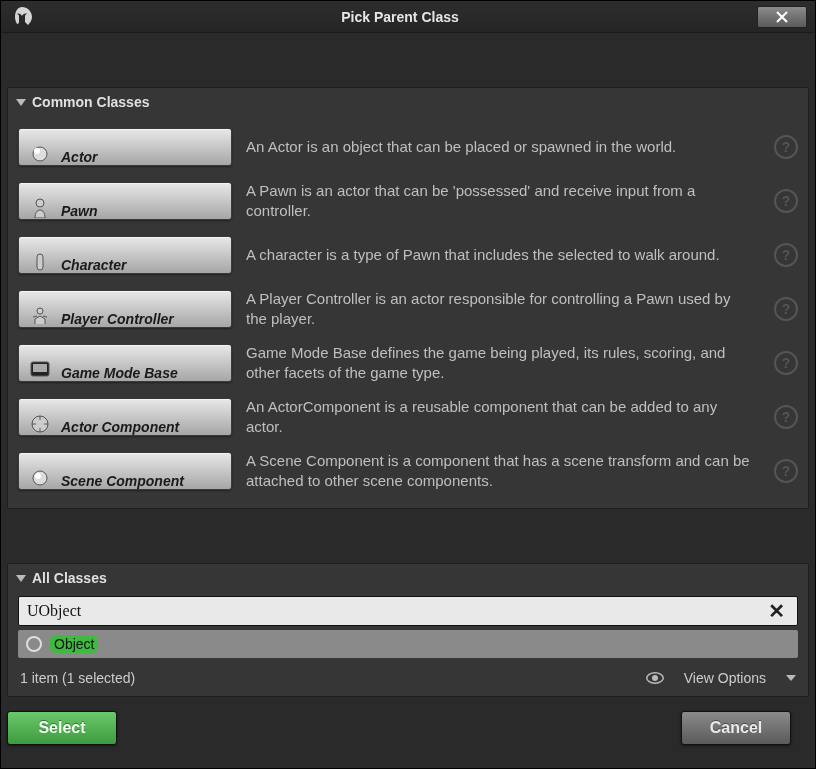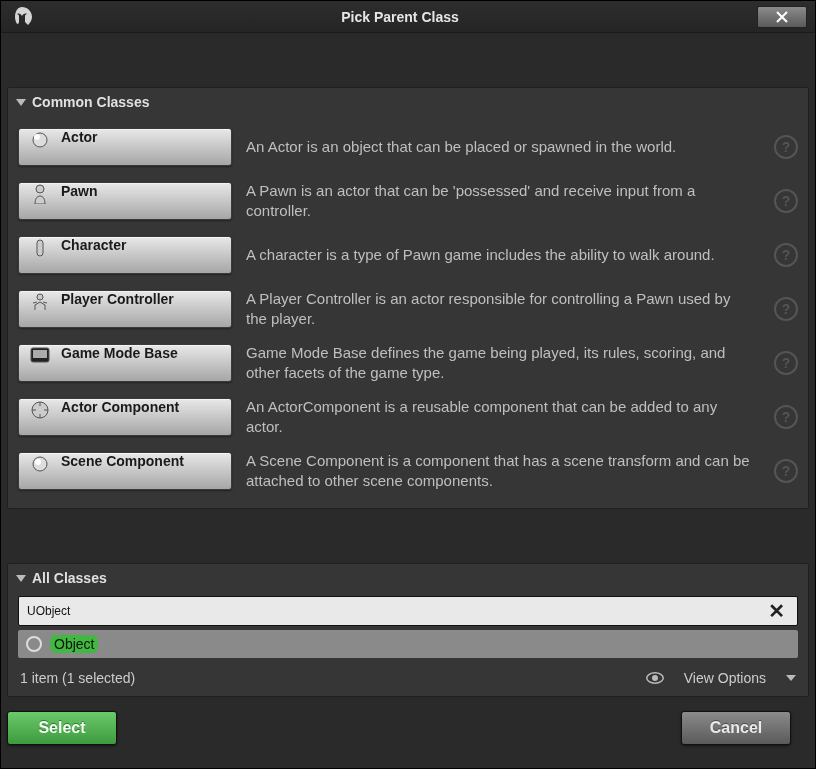--- a/index.html
+++ b/index.html
@@ -87,26 +87,27 @@
   min-height: 54px;
   gap: 14px;
 }
 .class-btn {
   width: 214px;
   height: 38px;
   background: linear-gradient(#e8e8e8,#a6a6a6);
   border: 1px solid #3a3a3a;
   border-radius: 3px;
   display:flex;
-  align-items:flex-start;
+  align-items:flex-end;
   padding: 0 10px;
   color:#1a1a1a;
   font-weight:bold;
   cursor:pointer;
   box-shadow: inset 0 1px 0 rgba(255,255,255,.5), 0 1px 2px rgba(0,0,0,.4);
+  font-style: italic;
 }
 .class-btn .icon {
   width:22px;height:22px;
   margin-right:10px;
   display:flex;align-items:center;justify-content:center;
 }
 .class-desc {
   flex:1;
   color:#bfbfbf;
   font-size:15px;
@@ -134,22 +135,23 @@
   border-radius:2px;
   display:flex;
   align-items:center;
   padding:0 8px;
 }
 .search input {
   flex:1;
   border:none;
   outline:none;
   background:transparent;
-  font-size:12px;
+  font-size:16px;
   color:#111;
+  font-family:Liberation Serif, serif;
 }
 .search .clear {
   font-size:20px;
   font-weight:bold;
   color:#222;
   cursor:pointer;
   padding:0 4px;
 }
 .result-list { padding: 4px 10px 6px 10px; }
 .result-item {
@@ -262,21 +264,21 @@
 
         <div class="class-row">
           <div class="class-btn">
             <span class="icon">
                 <svg width="14" height="20" viewBox="0 0 14 20">
                   <rect x="4" y="2" width="6" height="16" rx="3" fill="#ccc" stroke="#555"></rect>
                 </svg>
               </span>
             <span>Character</span>
           </div>
-          <div class="class-desc">A character is a type of Pawn game includes the ability to walk around.</div>
+          <div class="class-desc">A character is a type of Pawn that includes the selected to walk around.</div>
           <div class="help">?</div>
         </div>
 
         <div class="class-row">
           <div class="class-btn">
             <span class="icon">
                 <svg width="20" height="20" viewBox="0 0 20 20">
                   <circle cx="10" cy="5" r="3" fill="#ccc" stroke="#555"></circle>
                   <path d="M5 18v-5l5-3 5 3v5M3 11l4-1M17 11l-4-1" stroke="#555" fill="#ccc"></path>
                 </svg>

